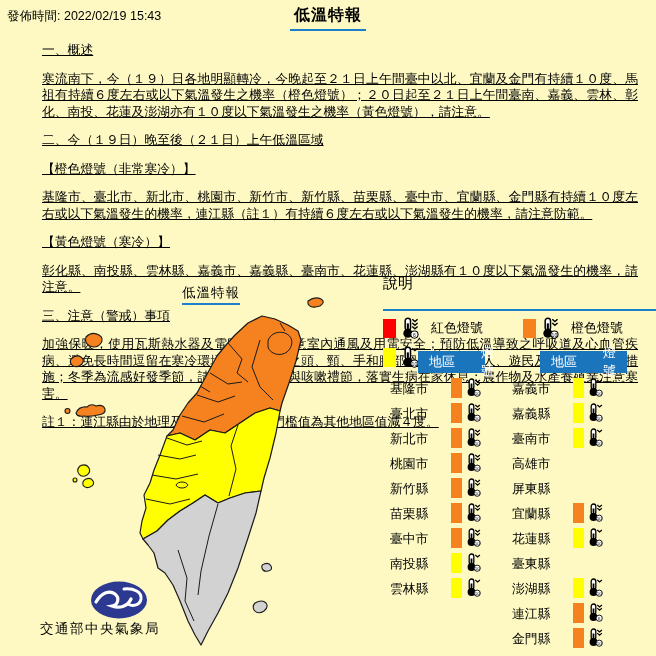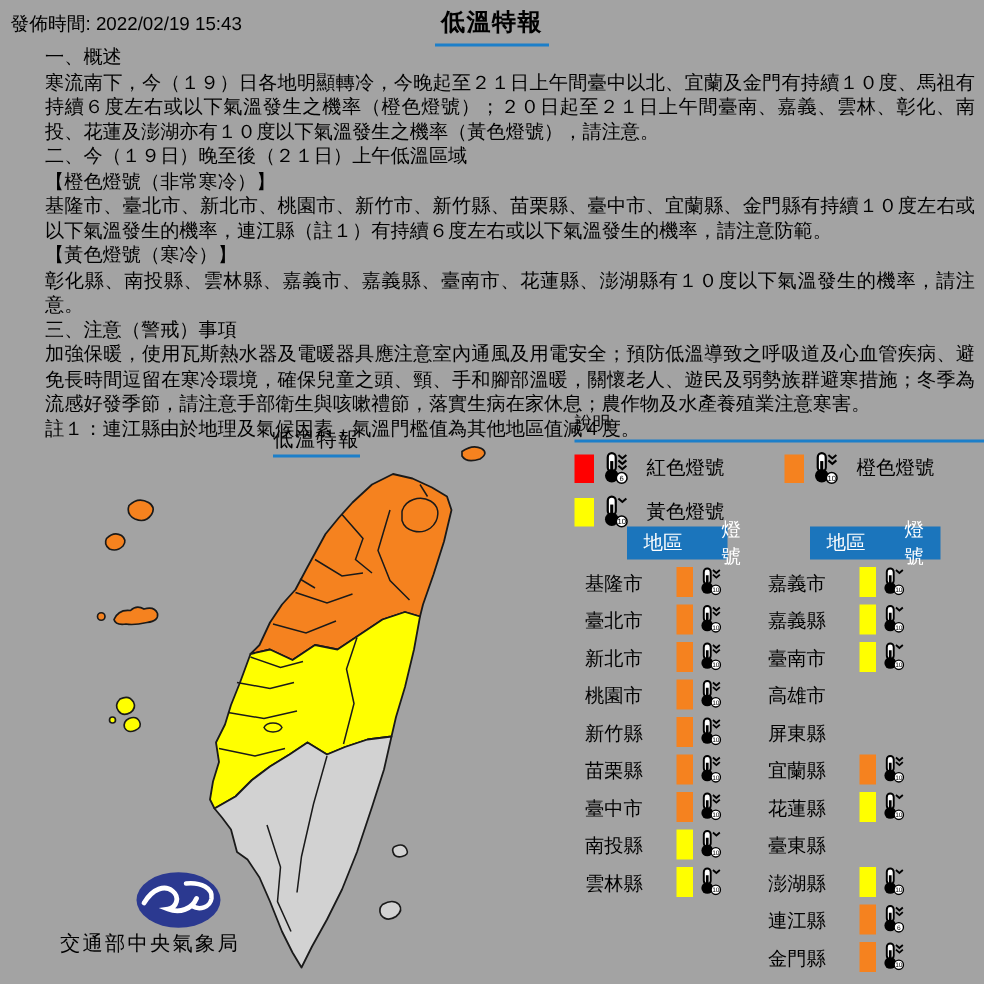--- a/index.html
+++ b/index.html
@@ -1,33 +1,33 @@
 <!DOCTYPE html>
 <html><head>
 <meta charset="utf-8">
 <style>
   html,body{margin:0;padding:0;}
-  .page{position:relative;width:656px;height:656px;background:#a3a3a3;overflow:hidden;
+  .page{position:relative;width:656px;height:656px;background:#fef9c3;overflow:hidden;
         font-family:"Liberation Sans","DejaVu Sans",sans-serif;color:#000;}
   .pub-time{position:absolute;left:7px;top:8px;font-size:12.5px;}
   .main-title{position:absolute;top:5px;left:50%;transform:translateX(-50%);
         font-size:16px;font-weight:bold;letter-spacing:1px;
         border-bottom:2px solid #1c7fc9;padding:0 4px 3px;white-space:nowrap;}
   .report{position:absolute;left:30px;top:30px;width:620px;font-size:12.8px;
         line-height:16.5px;word-break:break-all;text-align:justify;}
-  .report div{margin:0;}
+  .report div{margin:12px;text-decoration:underline;}
   
   .map-area{position:absolute;left:30px;top:283px;width:340px;height:373px;}
   .map-title{position:absolute;left:152px;top:1px;font-size:13.5px;letter-spacing:1px;
         border-bottom:2px solid #1c7fc9;padding-bottom:1px;white-space:nowrap;}
   svg.map{position:absolute;left:0;top:0;}
   .agency{position:absolute;left:10px;top:337px;font-size:13.5px;letter-spacing:1.5px;white-space:nowrap;text-align:right;}
   
   .legend{position:absolute;left:383px;top:274px;width:273px;}
-  .legend-title{font-size:12px;padding-bottom:2px;border-bottom:2px solid #1c7fc9;}
+  .legend-title{font-size:15px;padding-bottom:16px;border-bottom:2px solid #1c7fc9;}
   .lg-items{display:grid;grid-template-columns:140px 1fr;row-gap:7px;margin-top:6px;}
   .lg-item{display:flex;align-items:center;height:22px;}
   .lg-swatch{width:13px;height:19px;margin-right:3px;flex:none;}
   .lg-label{font-size:13px;margin-left:12px;white-space:nowrap;}
   
   .tables{position:absolute;left:387px;top:351px;display:flex;gap:24px;}
   .rtable{width:98px;}
   .rtable:last-child{width:118px;}
   .thead{background:#1b75bc;color:#fff;height:22px;display:flex;align-items:center;font-size:13px;margin-left:31px;}
   .thead .c1{padding-left:11px;width:52px;flex:none;}

